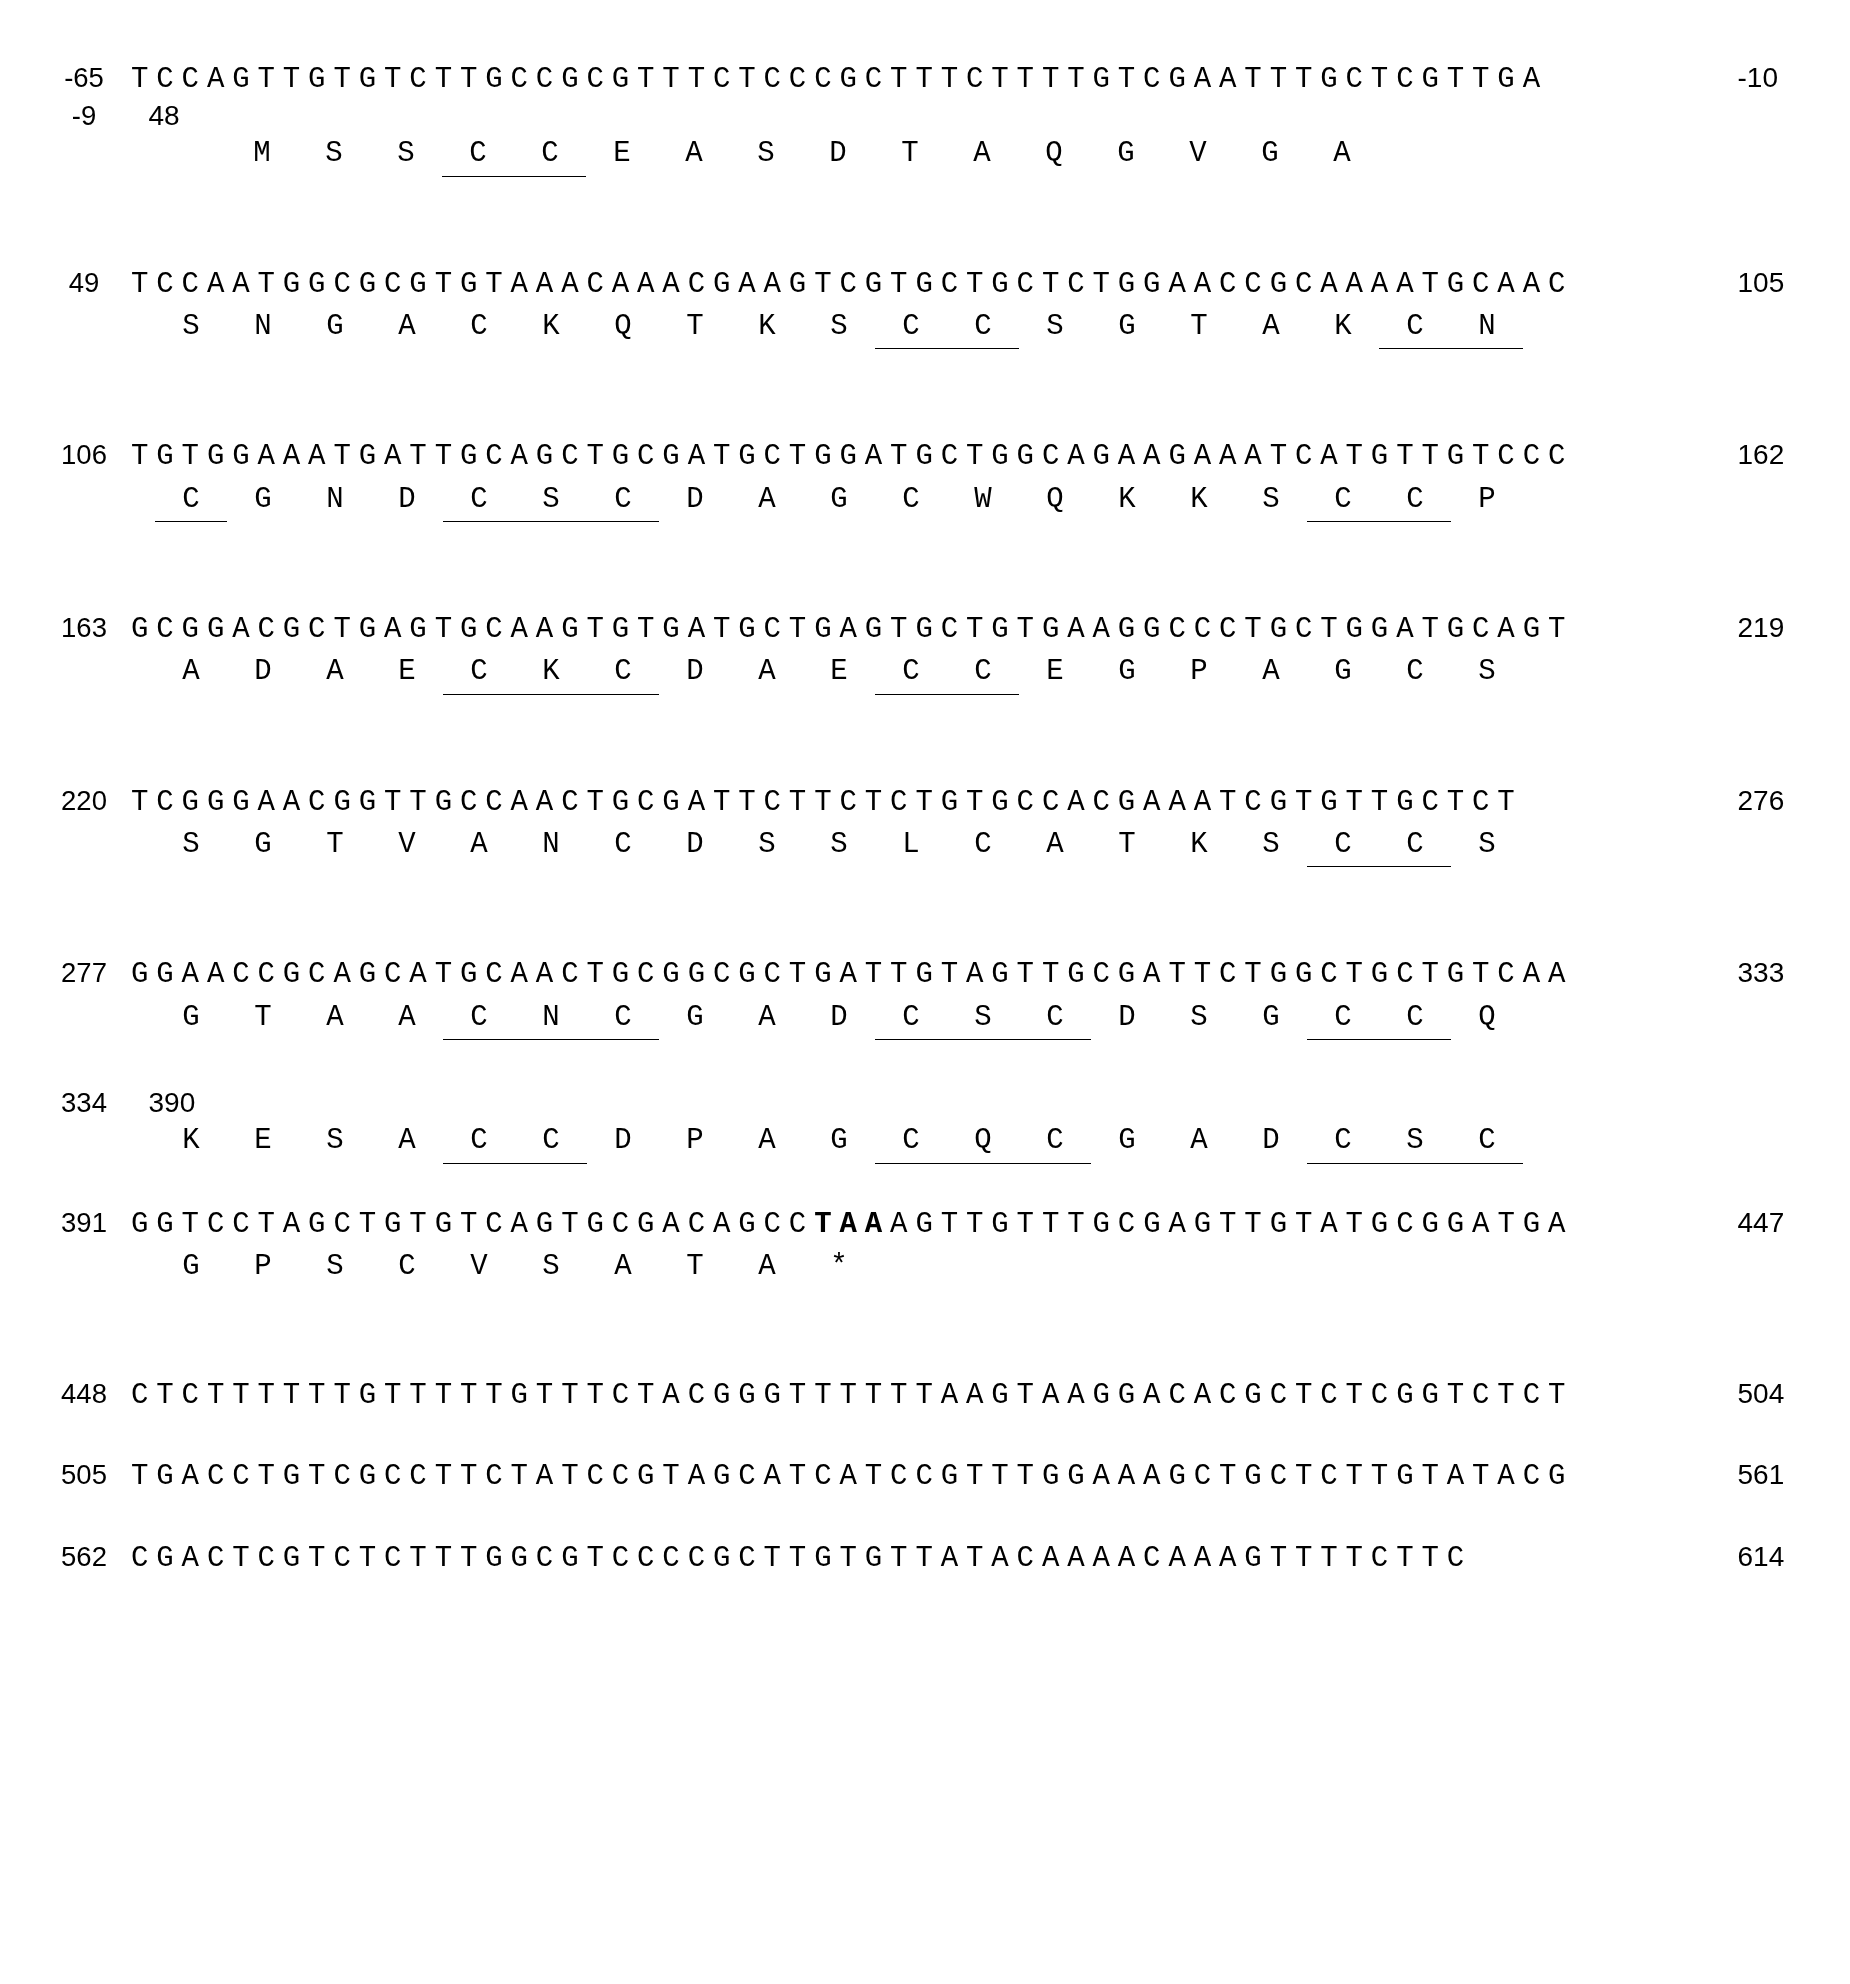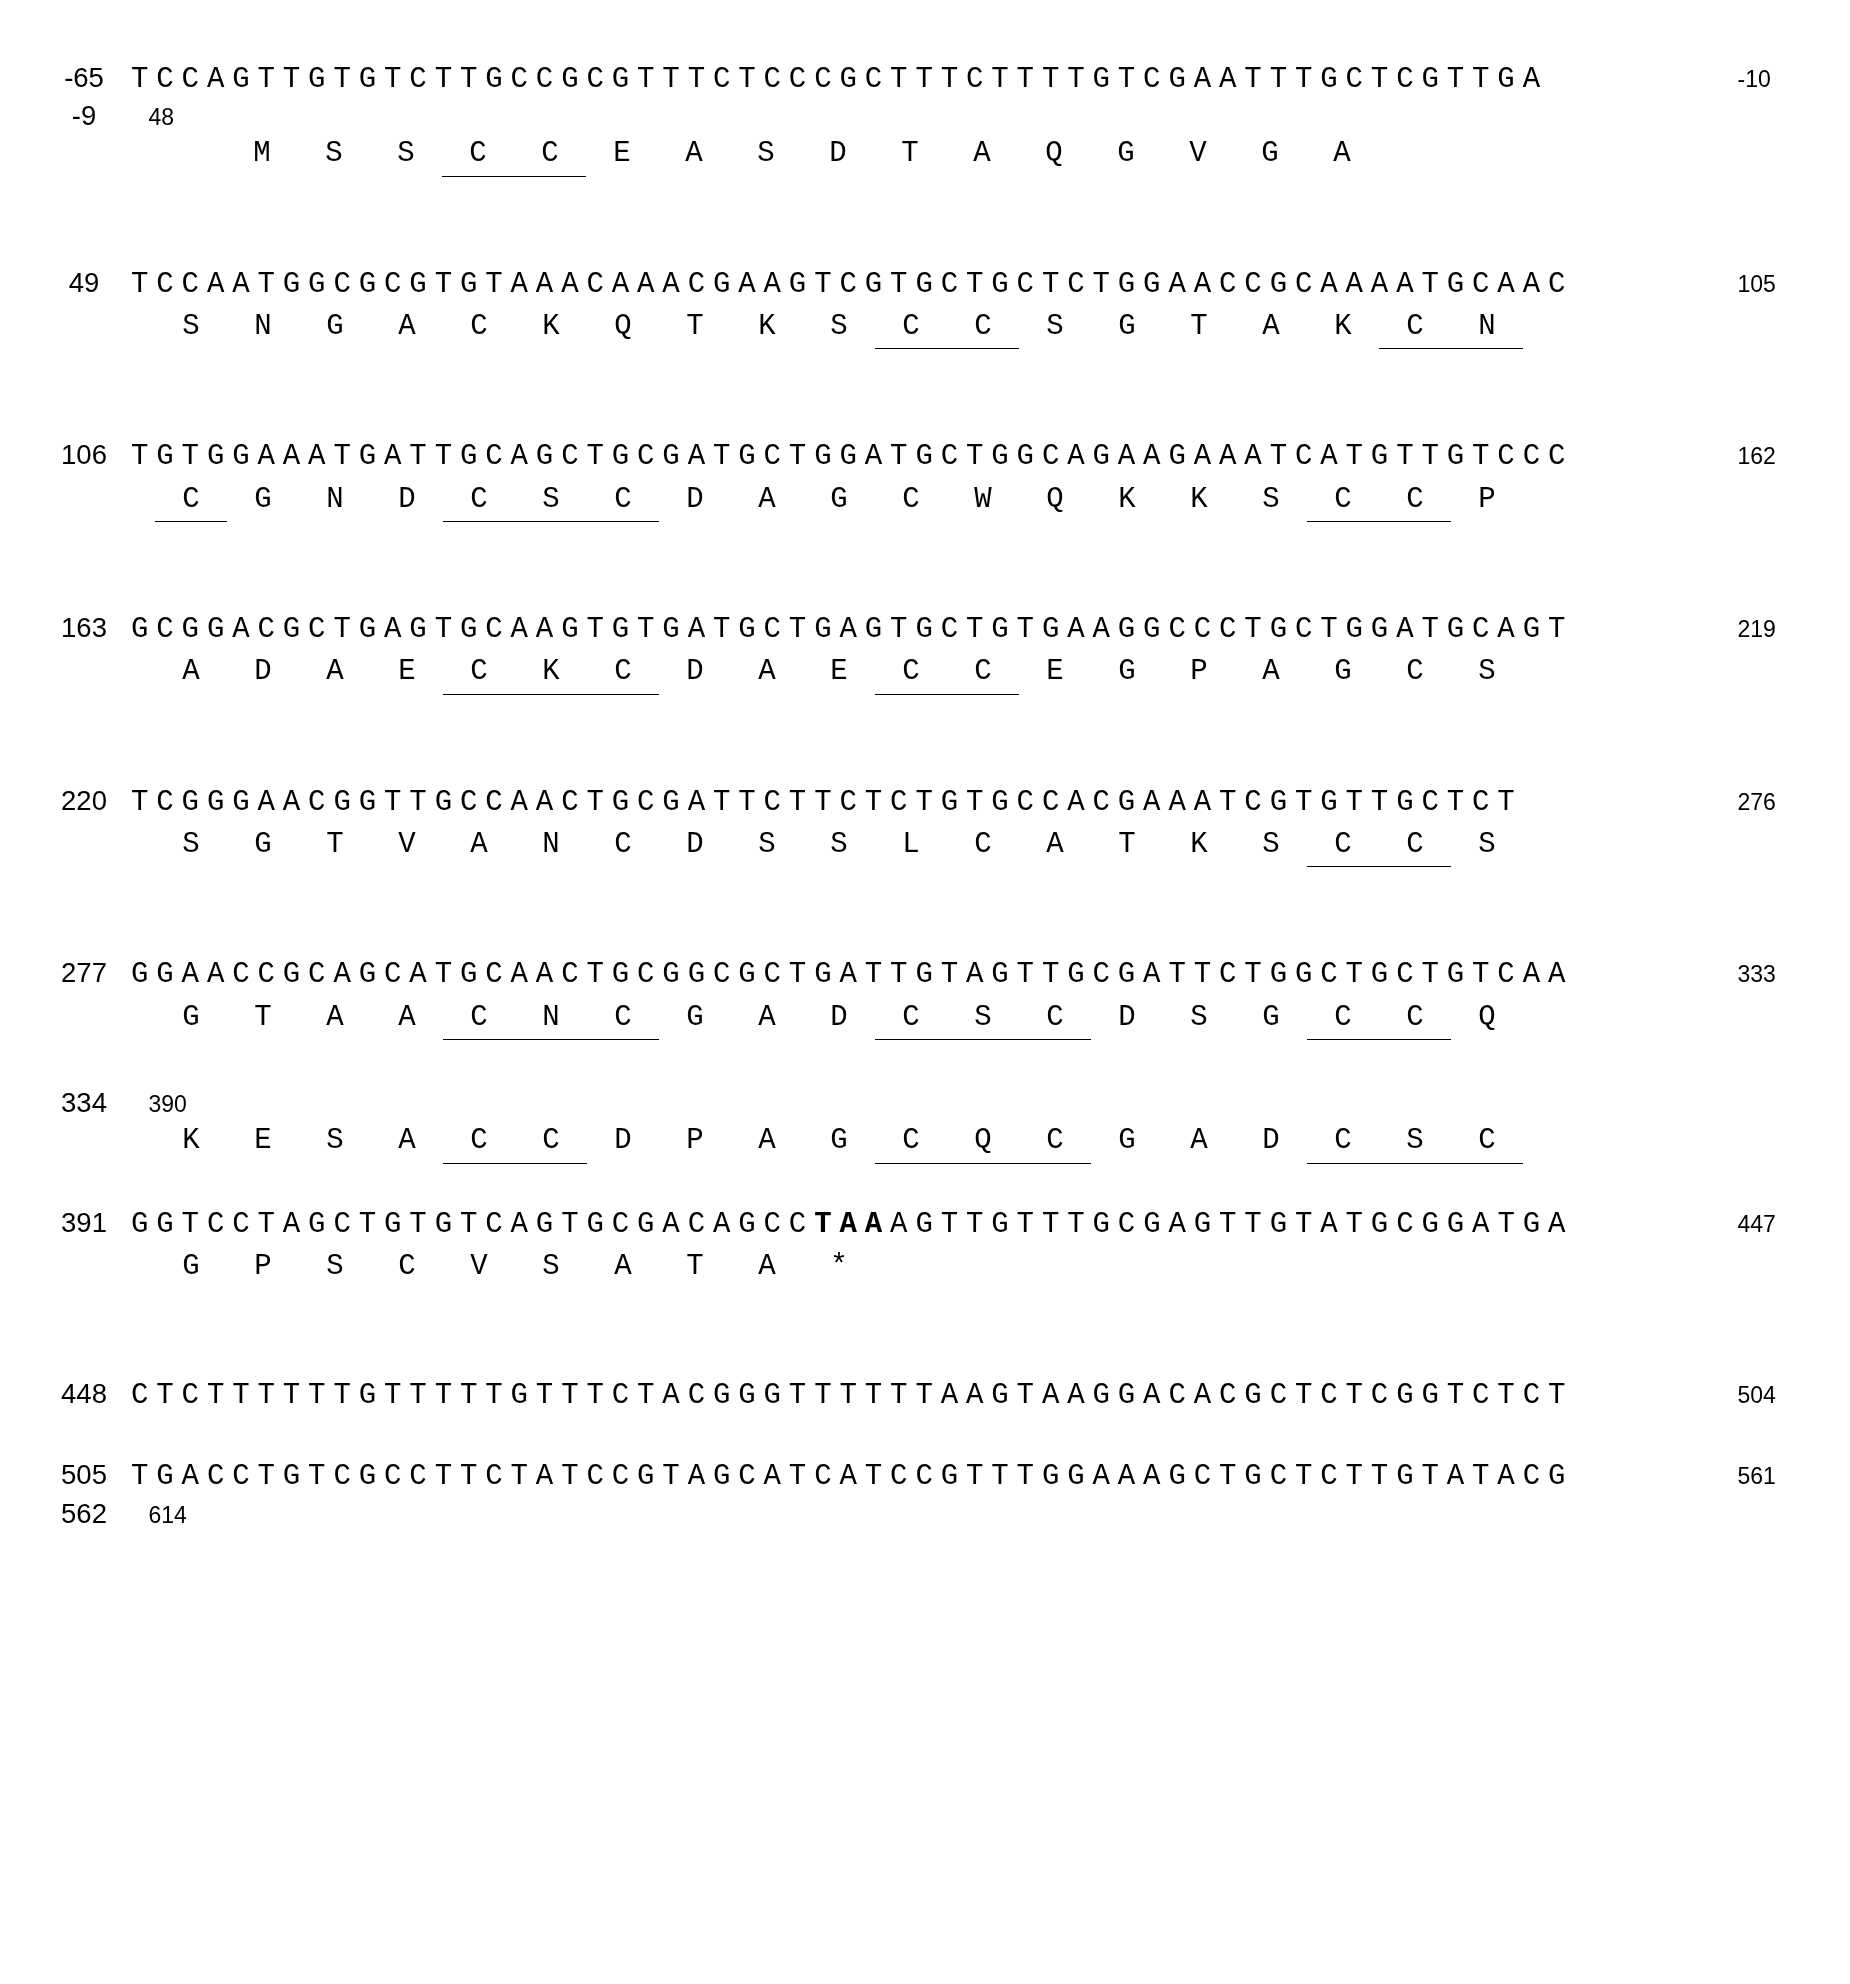--- a/index.html
+++ b/index.html
@@ -37,21 +37,21 @@
     width: 94px;
     flex: 0 0 94px;
     font-size: 27.5px;
     font-family: "Liberation Sans", sans-serif;
     text-align: center;
     white-space: nowrap;
   }
   .num-right {
     width: 94px;
     flex: 0 0 94px;
-    font-size: 23px;
+    font-size: 28px;
     font-family: "Liberation Sans", sans-serif;
     text-align: left;
     padding-left: 17.5px;
     white-space: nowrap;
     box-sizing: border-box;
   }
   .seq {
     flex: 1 1 auto;
     font-family: "Liberation Mono", monospace;
     font-size: 29px;
@@ -205,17 +205,18 @@
         <div class="seq"><span>CTCTTTTTTGTTTTTGTTTCTACGGGTTTTTTAAGTAAGGACACGCTCTCGGTCTCT</span></div>
         <div class="num-right">504</div>
       </div>
       <div class="row">
         <div class="num-left">505</div>
         <div class="seq"><span>TGACCTGTCGCCTTCTATCCGTAGCATCATCCGTTTGGAAAGCTGCTCTTGTATACG</span></div>
         <div class="num-right">561</div>
       </div>
       <div class="row">
         <div class="num-left">562</div>
+        <div class="seq"><span>CGACTCGTCTCTTTGGCGTCCCCGCTTGTGTTATACAAAACAAAGTTTTCTTC</span></div>
         <div class="num-right">614</div>
       </div>
     </div>
 </div>
 
 
 </body></html>

